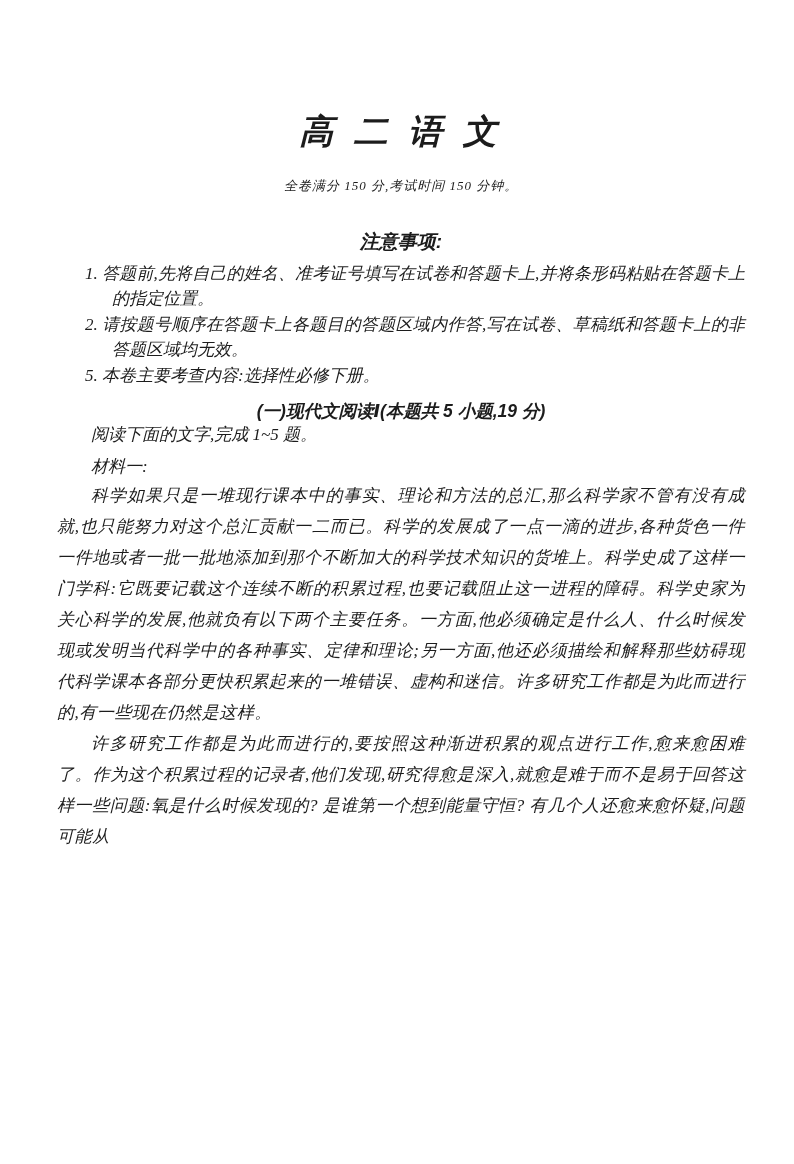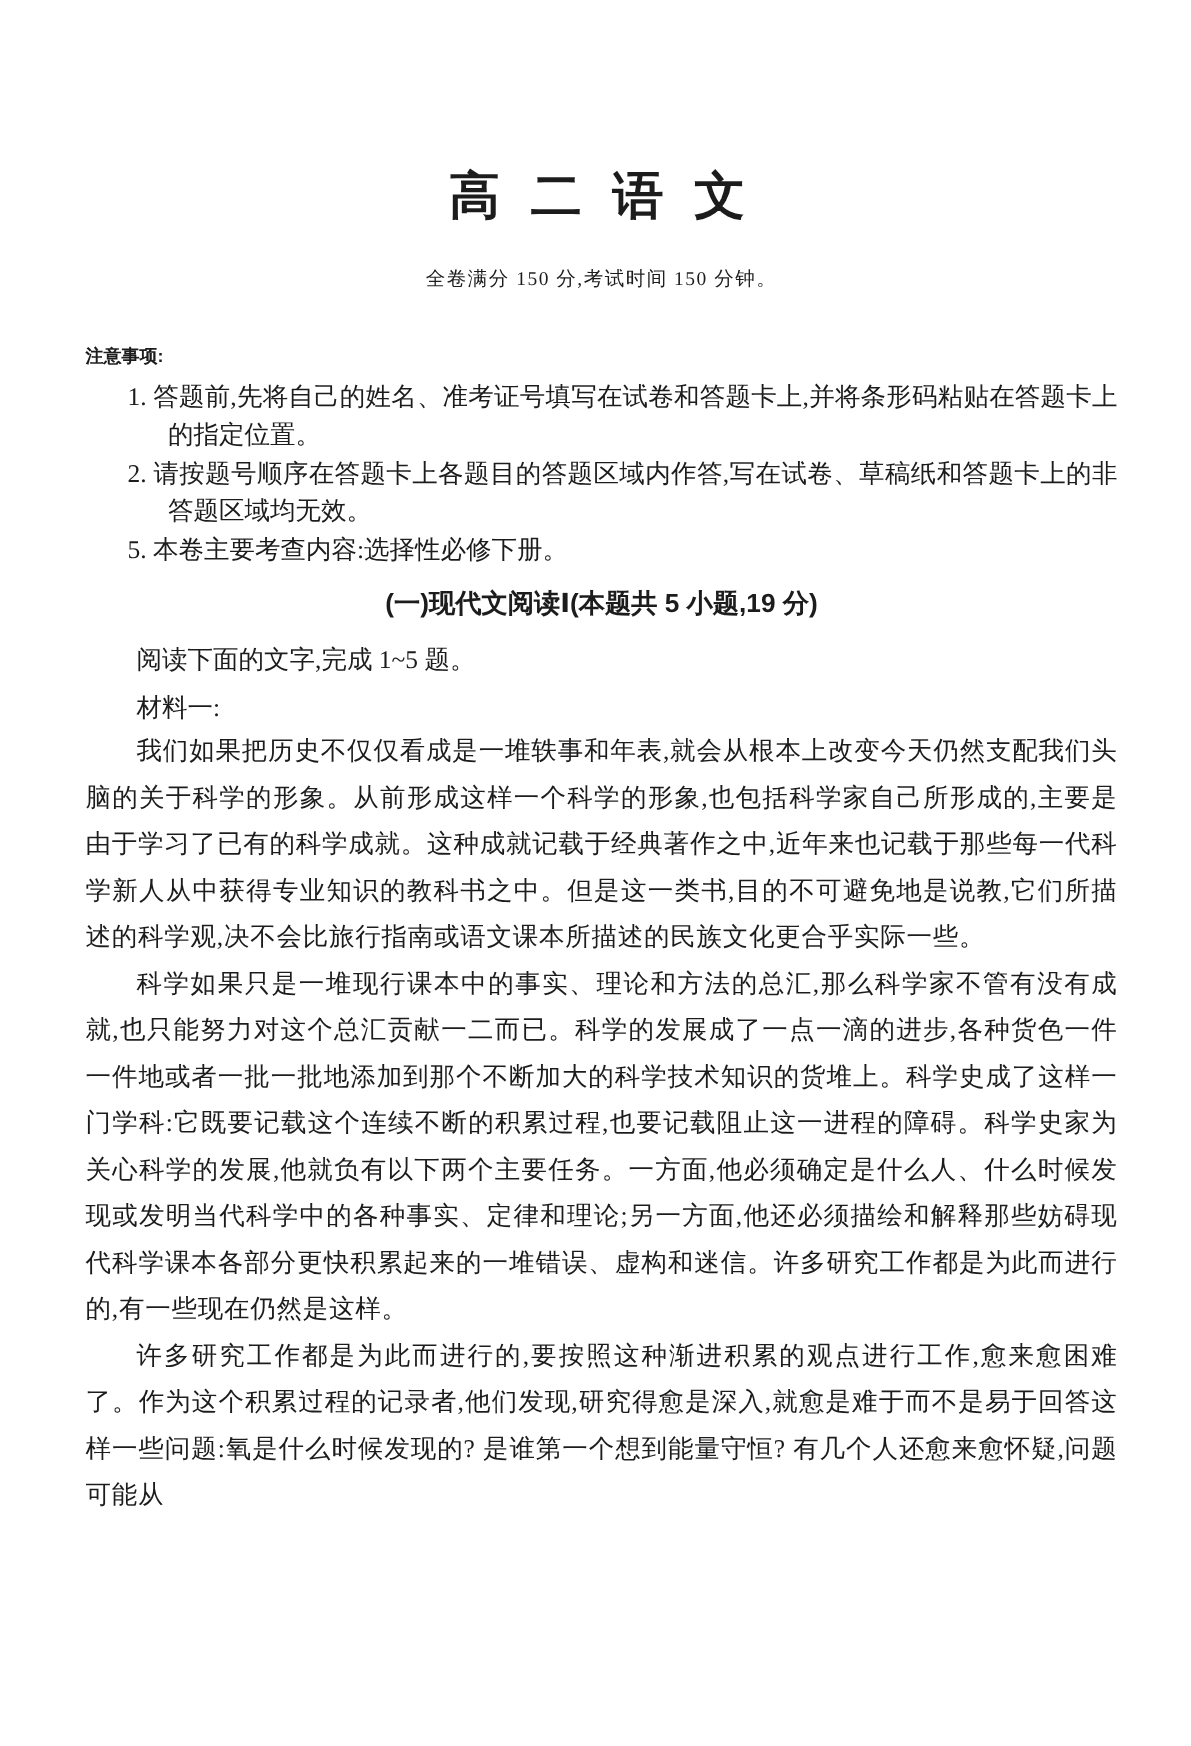--- a/index.html
+++ b/index.html
@@ -11,20 +11,21 @@
     position: relative;
     width: 794px;
     height: 1012px;
     margin: 0 auto;
     background: #ffffff;
     color: #1c1c1c;
     font-family: "Liberation Serif", "DejaVu Serif", serif;
     overflow: hidden;
     box-sizing: border-box;
     padding: 0 49px 0 57px;
+    font-style: italic;
   }
   .title {
     margin: 0;
     padding-top: 112px;
     text-align: center;
     font-size: 34px;
     font-weight: bold;
     letter-spacing: 6px;
     line-height: 1.2;
   }
@@ -33,22 +34,23 @@
     text-align: center;
     font-size: 13px;
     letter-spacing: 1px;
   }
   .notice {
     margin-top: 34px;
     font-size: 17px;
   }
   .notice-heading {
     font-weight: bold;
-    font-size: 12px;
+    font-size: 19px;
     font-family: "Liberation Sans", "DejaVu Sans", sans-serif;
+    text-align: center;
   }
   .notice-list {
     list-style: none;
     margin: 6px 0 0 0;
     padding: 0 0 0 28px;
   }
   .notice-item {
     padding-left: 27px;
     text-indent: -27px;
     line-height: 25.5px;
@@ -61,21 +63,21 @@
     font-family: "Liberation Sans", "DejaVu Sans", sans-serif;
   }
   .subsection-heading {
     margin-top: 11px;
     font-weight: bold;
     font-size: 17.5px;
     font-family: "Liberation Sans", "DejaVu Sans", sans-serif;
     text-align: center;
   }
   .instruction {
-    margin-top: 14px;
+    margin-top: 0;
     font-size: 17px;
     text-indent: 2em;
   }
   .material-label {
     margin-top: 9px;
     font-size: 17px;
     text-indent: 2em;
   }
   .body-para {
     margin: 0;
@@ -107,19 +109,18 @@
     </ol>
   </div>
 
 
   <div class="subsection-heading">(一)现代文阅读Ⅰ(本题共 5 小题,19 分)</div>
 
   <div class="instruction">阅读下面的文字,完成 1~5 题。</div>
 
   <div class="material-label">材料一:</div>
 
-  <p class="body-para">我们如果把历史不仅仅看成是一堆轶事和年表,就会从根本上改变今天仍然支配我们头脑的关于科学的形象。从前形成这样一个科学的形象,也包括科学家自己所形成的,主要是由于学习了已有的科学成就。这种成就记载于经典著作之中,近年来也记载于那些每一代科学新人从中获得专业知识的教科书之中。但是这一类书,目的不可避免地是说教,它们所描述的科学观,决不会比旅行指南或语文课本所描述的民族文化更合乎实际一些。</p>
 
   <p class="body-para">科学如果只是一堆现行课本中的事实、理论和方法的总汇,那么科学家不管有没有成就,也只能努力对这个总汇贡献一二而已。科学的发展成了一点一滴的进步,各种货色一件一件地或者一批一批地添加到那个不断加大的科学技术知识的货堆上。科学史成了这样一门学科:它既要记载这个连续不断的积累过程,也要记载阻止这一进程的障碍。科学史家为关心科学的发展,他就负有以下两个主要任务。一方面,他必须确定是什么人、什么时候发现或发明当代科学中的各种事实、定律和理论;另一方面,他还必须描绘和解释那些妨碍现代科学课本各部分更快积累起来的一堆错误、虚构和迷信。许多研究工作都是为此而进行的,有一些现在仍然是这样。</p>
 
   <p class="body-para">许多研究工作都是为此而进行的,要按照这种渐进积累的观点进行工作,愈来愈困难了。作为这个积累过程的记录者,他们发现,研究得愈是深入,就愈是难于而不是易于回答这样一些问题:氧是什么时候发现的? 是谁第一个想到能量守恒? 有几个人还愈来愈怀疑,问题可能从</p>
 
 </div>
 
 </body></html>

